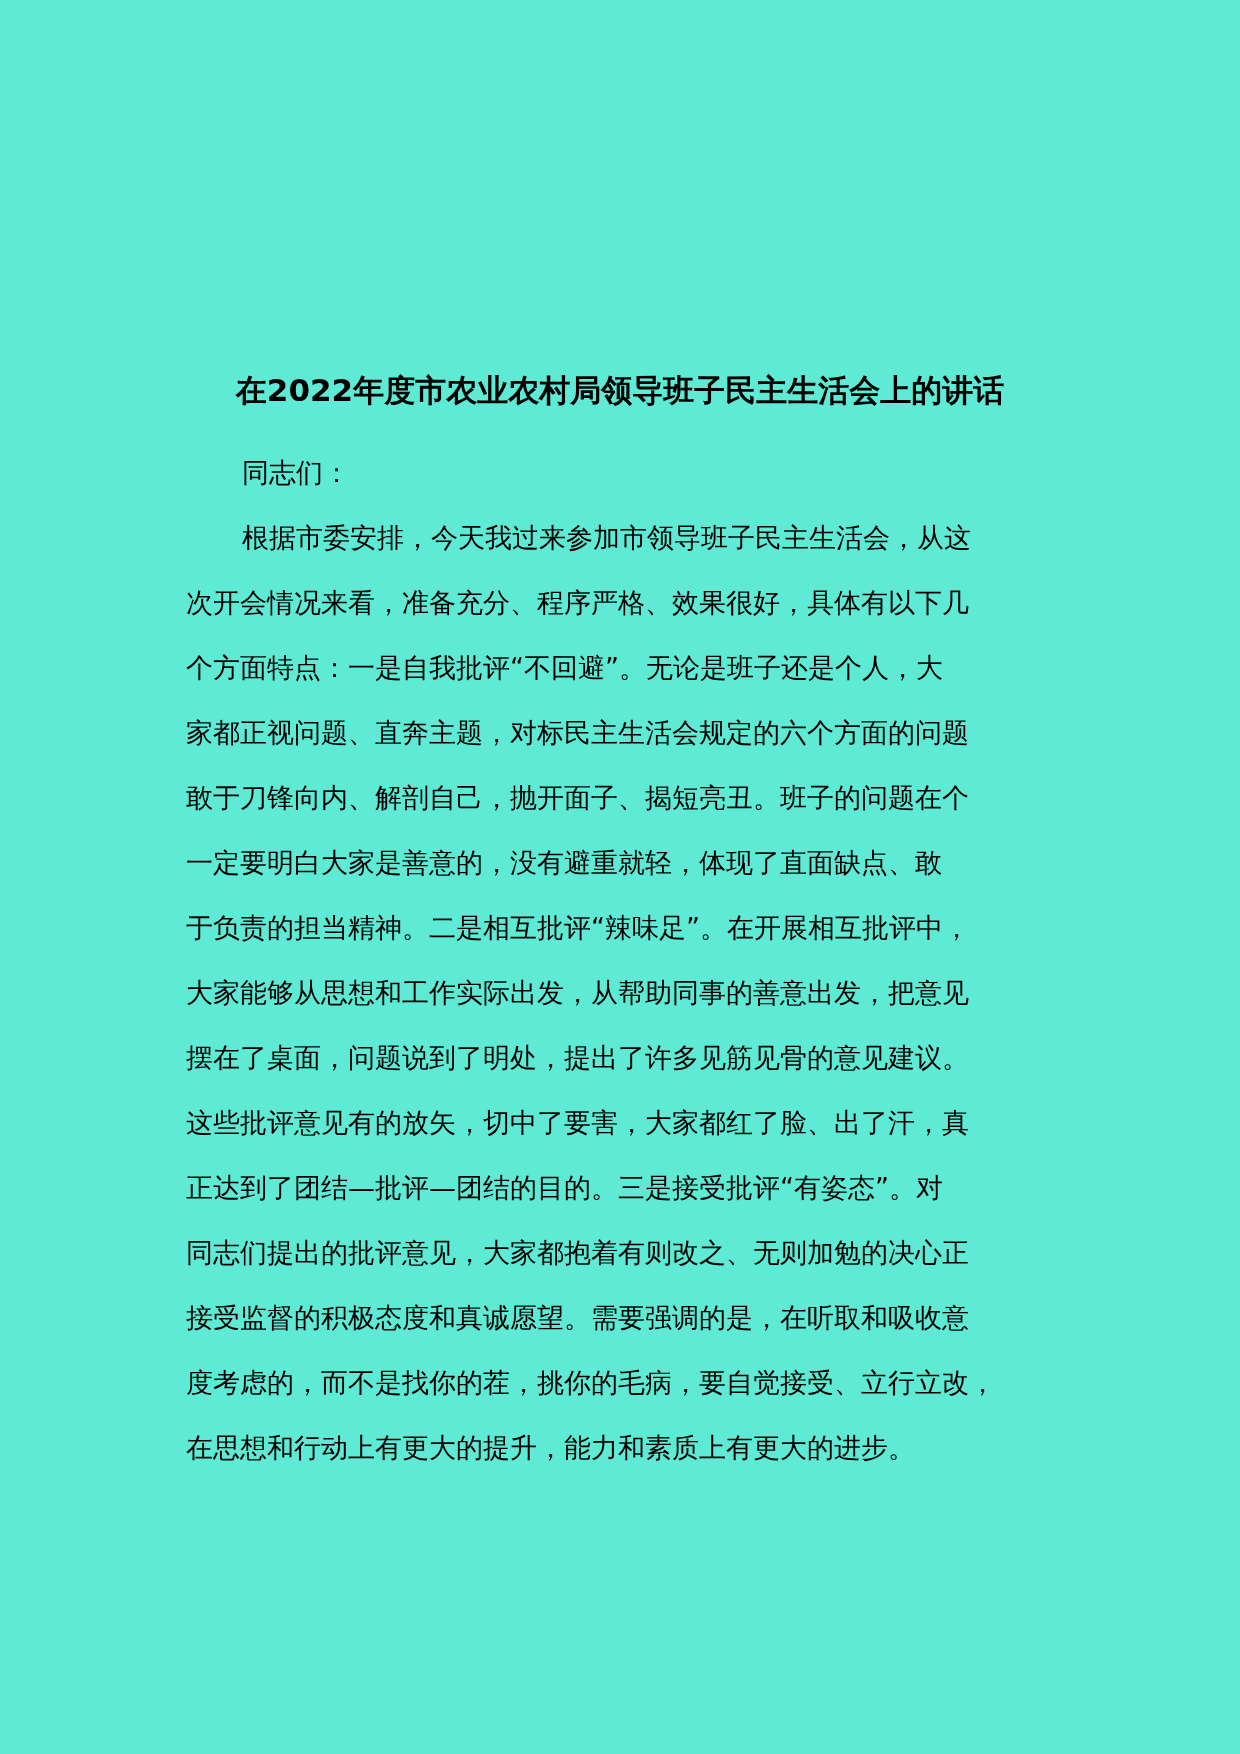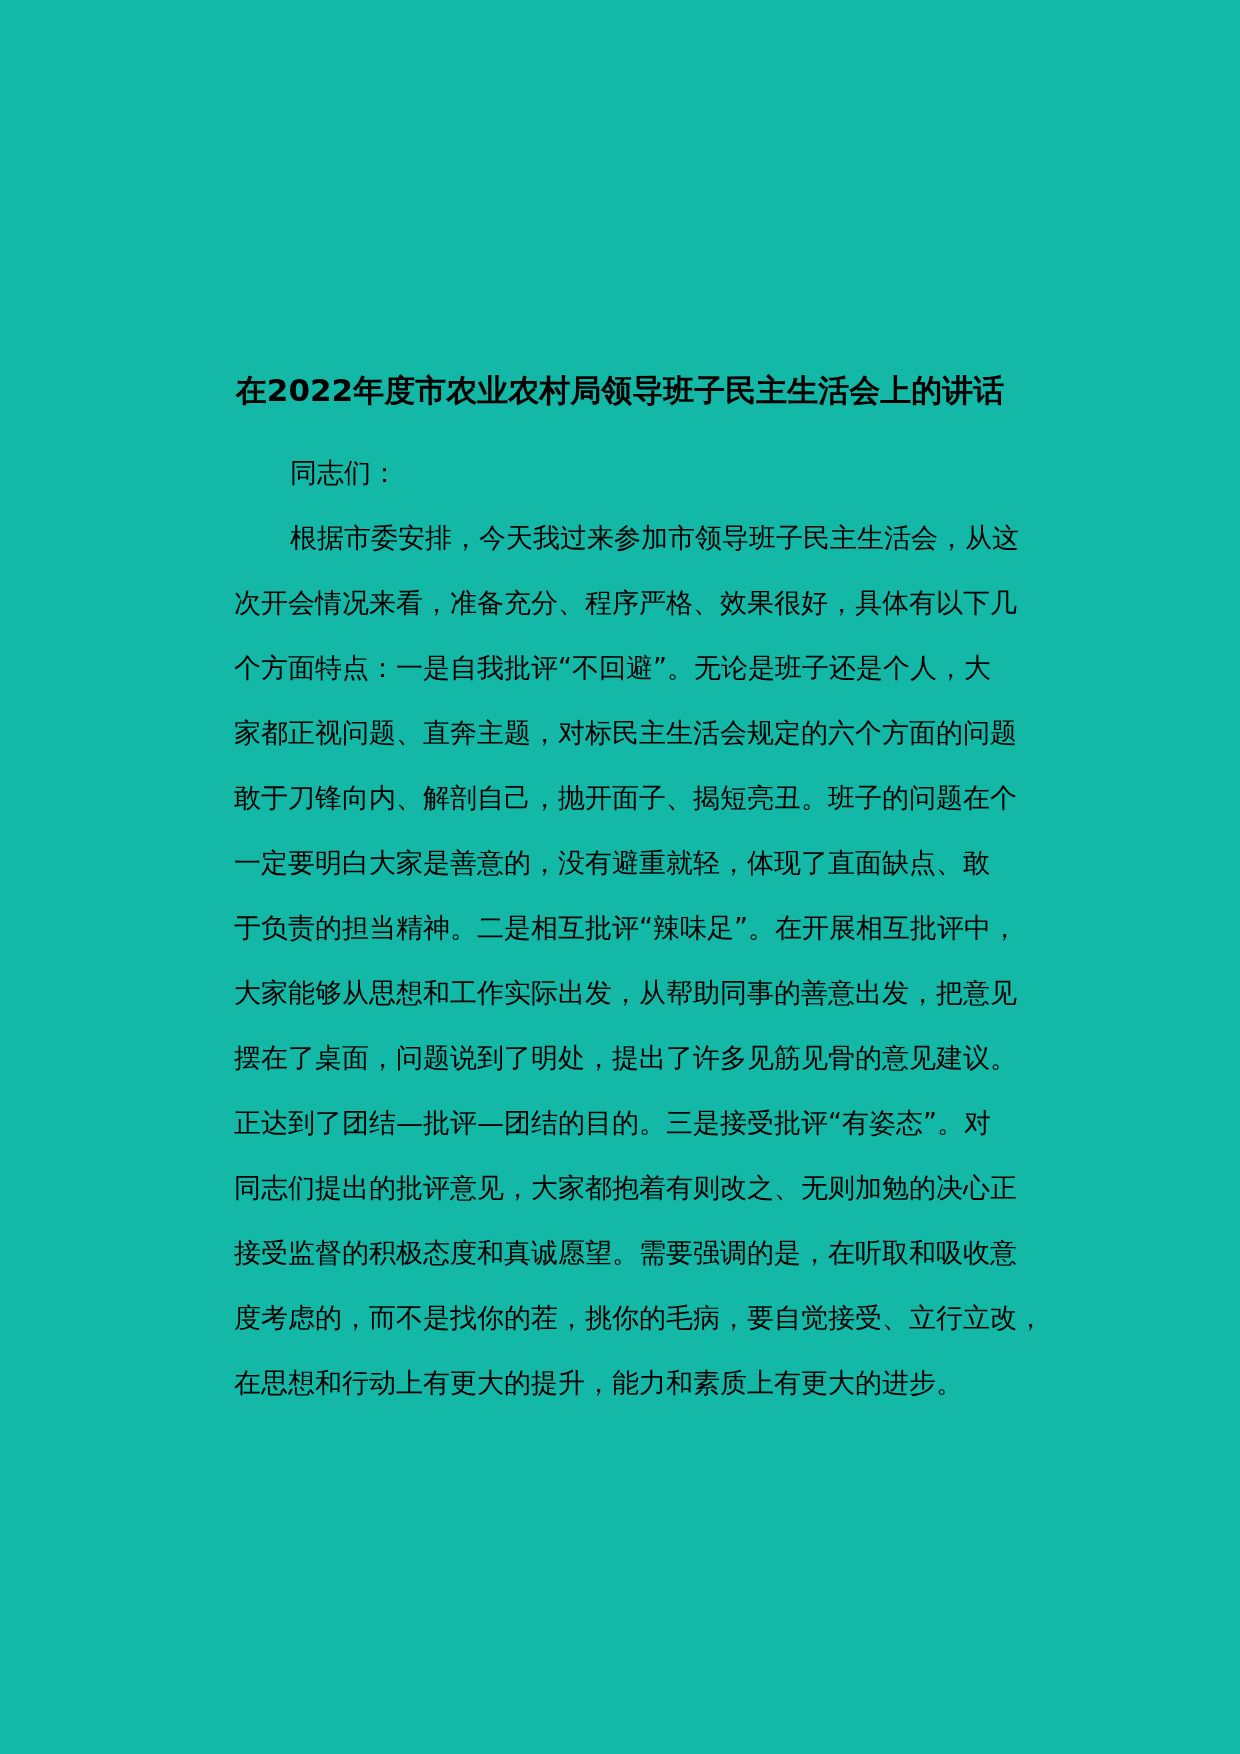--- a/index.html
+++ b/index.html
@@ -14,21 +14,21 @@
       overflow: hidden;
       font-family: "DejaVu Sans", "Liberation Sans", sans-serif;
       color: #000000;
     }
     .page {
       position: absolute;
       left: 0;
       top: 0;
       width: 1240px;
       height: 1754px;
-      background: #14b8a6;
+      background: #5eead4;
     }
     .doc-title {
       position: absolute;
       left: 0;
       top: 368px;
       width: 1240px;
       text-align: center;
       font-size: 31px;
       font-weight: bold;
       line-height: 44px;
@@ -40,21 +40,20 @@
       left: 186px;
       top: 440px;
       width: 900px;
       font-size: 27px;
       line-height: 65px;
     }
     .line {
       display: block;
       height: 65px;
       white-space: nowrap;
-      margin-left: 48px;
     }
     .line.indent {
       padding-left: 56px;
     }
   </style>
 </head>
 <body>
 
 <div class="page">
   <div class="doc-title">在2022年度市农业农村局领导班子民主生活会上的讲话</div>
@@ -63,19 +62,20 @@
     <span class="line indent">同志们：</span>
     <span class="line indent">根据市委安排，今天我过来参加市领导班子民主生活会，从这</span>
     <span class="line">次开会情况来看，准备充分、程序严格、效果很好，具体有以下几</span>
     <span class="line">个方面特点：一是自我批评“不回避”。无论是班子还是个人，大</span>
     <span class="line">家都正视问题、直奔主题，对标民主生活会规定的六个方面的问题</span>
     <span class="line">敢于刀锋向内、解剖自己，抛开面子、揭短亮丑。班子的问题在个</span>
     <span class="line">一定要明白大家是善意的，没有避重就轻，体现了直面缺点、敢</span>
     <span class="line">于负责的担当精神。二是相互批评“辣味足”。在开展相互批评中，</span>
     <span class="line">大家能够从思想和工作实际出发，从帮助同事的善意出发，把意见</span>
     <span class="line">摆在了桌面，问题说到了明处，提出了许多见筋见骨的意见建议。</span>
+    <span class="line">这些批评意见有的放矢，切中了要害，大家都红了脸、出了汗，真</span>
     <span class="line">正达到了团结—批评—团结的目的。三是接受批评“有姿态”。对</span>
     <span class="line">同志们提出的批评意见，大家都抱着有则改之、无则加勉的决心正</span>
     <span class="line">接受监督的积极态度和真诚愿望。需要强调的是，在听取和吸收意</span>
     <span class="line">度考虑的，而不是找你的茬，挑你的毛病，要自觉接受、立行立改，</span>
     <span class="line">在思想和行动上有更大的提升，能力和素质上有更大的进步。</span>
   </div>
 </div>
 
 </body></html>

